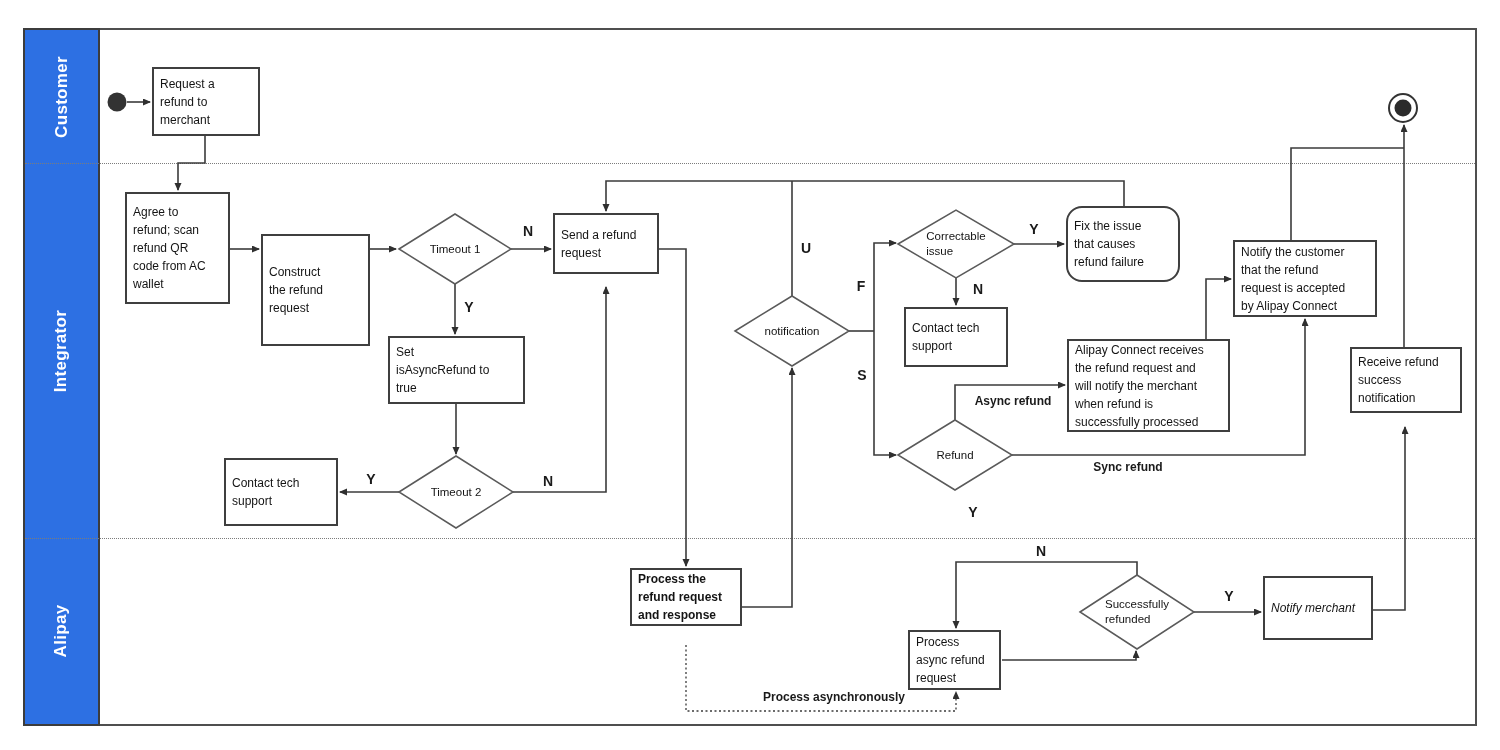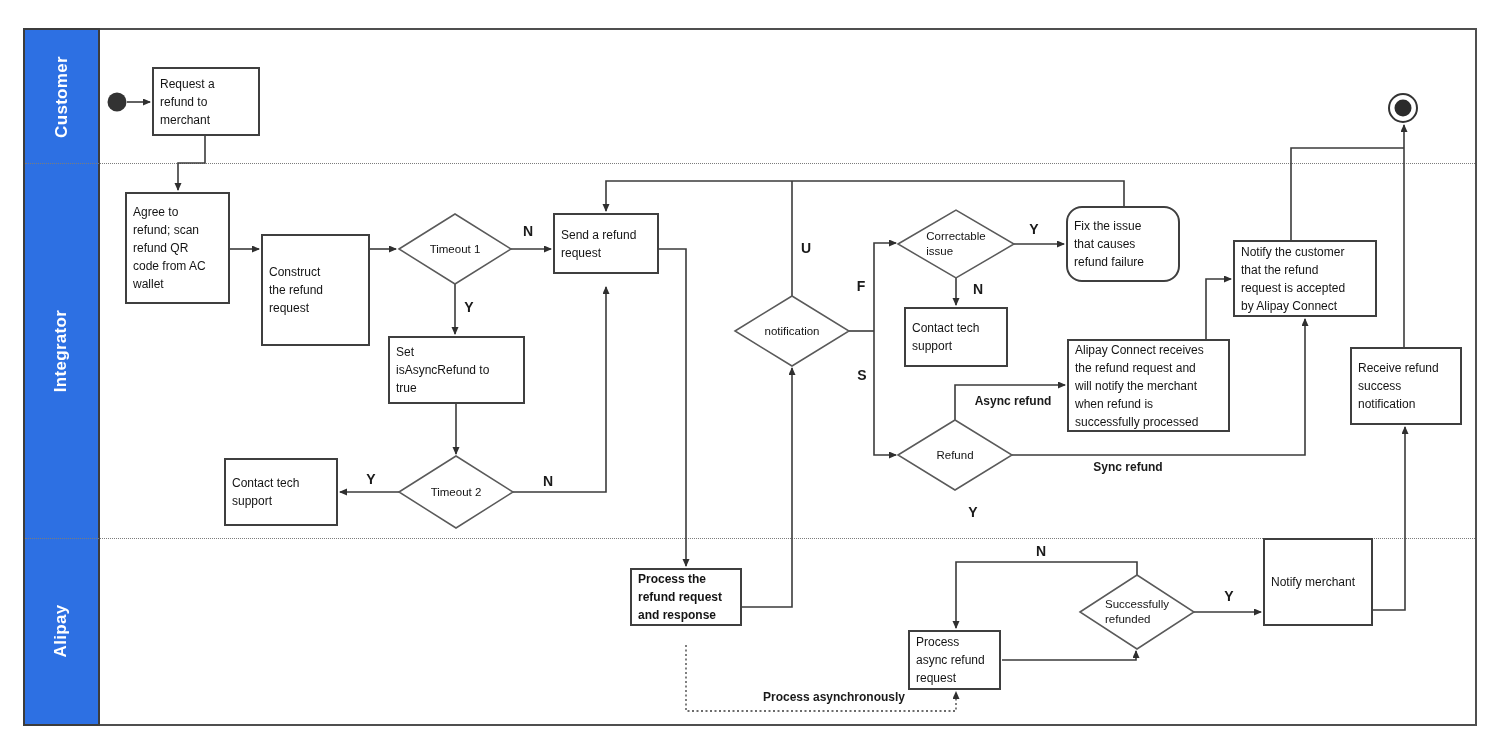--- a/index.html
+++ b/index.html
@@ -153,36 +153,36 @@
 request is accepted
 by Alipay Connect</span>
   </div>
   <div class="node" style="left:1067px;top:339px;width:163px;height:93px;">
     <span>Alipay Connect receives
 the refund request and
 will notify the merchant
 when refund is
 successfully processed</span>
   </div>
-  <div class="node" style="left:1350px;top:347px;width:112px;height:78px;">
+  <div class="node" style="left:1350px;top:347px;width:112px;height:66px;">
     <span>Receive refund
 success
 notification</span>
   </div>
   <div class="node" style="left:630px;top:568px;width:112px;height:58px;font-weight:bold;">
     <span>Process the
 refund request
 and response</span>
   </div>
   <div class="node" style="left:908px;top:630px;width:93px;height:60px;">
     <span>Process
 async refund
 request</span>
   </div>
-  <div class="node" style="left:1263px;top:538px;width:110px;height:88px;">
+  <div class="node" style="left:1263px;top:576px;width:110px;height:64px;font-style:italic;">
     <span>Notify merchant</span>
   </div>
 
   <div class="dlabel" style="left:455px;top:249px;">Timeout 1</div>
   <div class="dlabel" style="left:456px;top:492px;">Timeout 2</div>
   <div class="dlabel" style="left:792px;top:331px;">notification</div>
   <div class="dlabel" style="left:956px;top:244px;">Correctable
 issue</div>
   <div class="dlabel" style="left:955px;top:455px;">Refund</div>
   <div class="dlabel" style="left:1137px;top:612px;">Successfully

